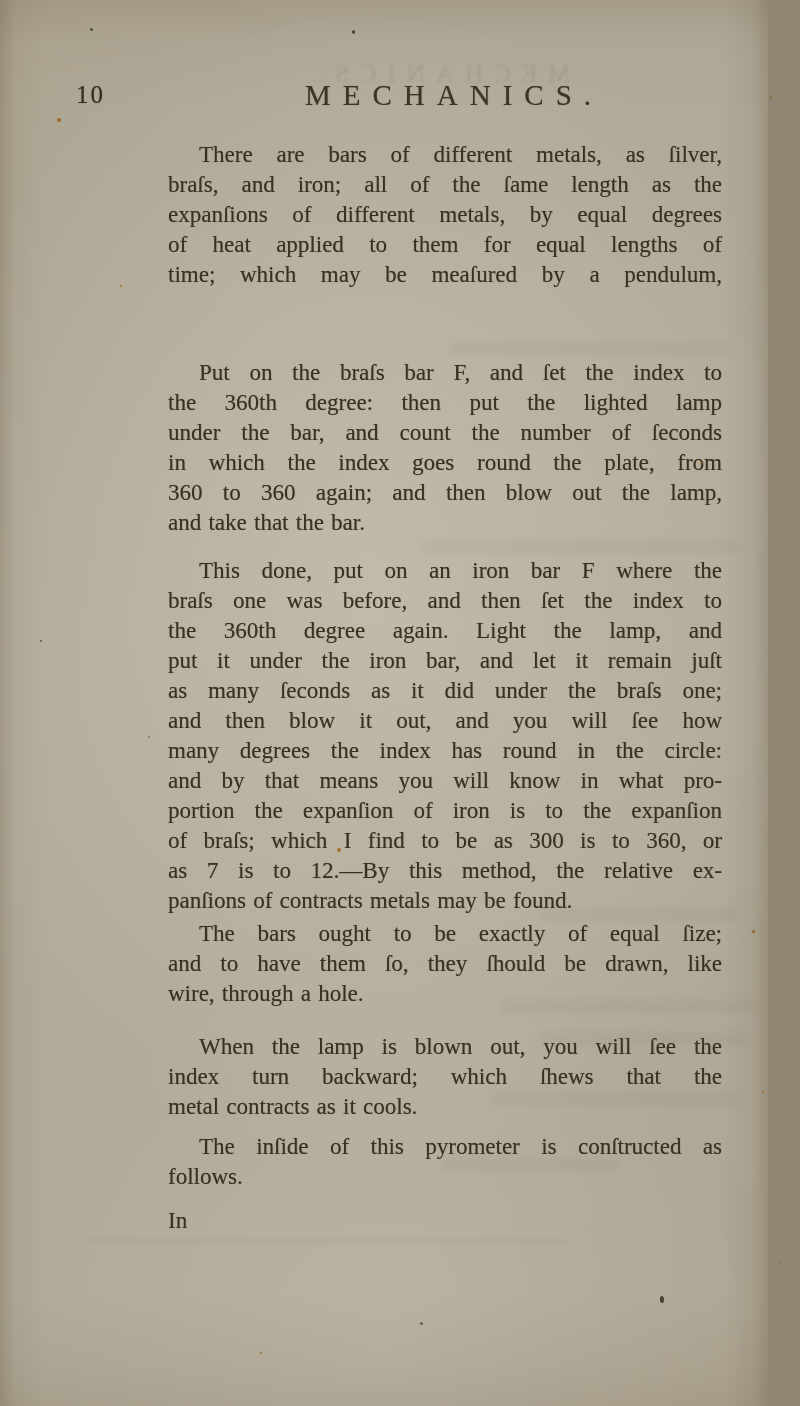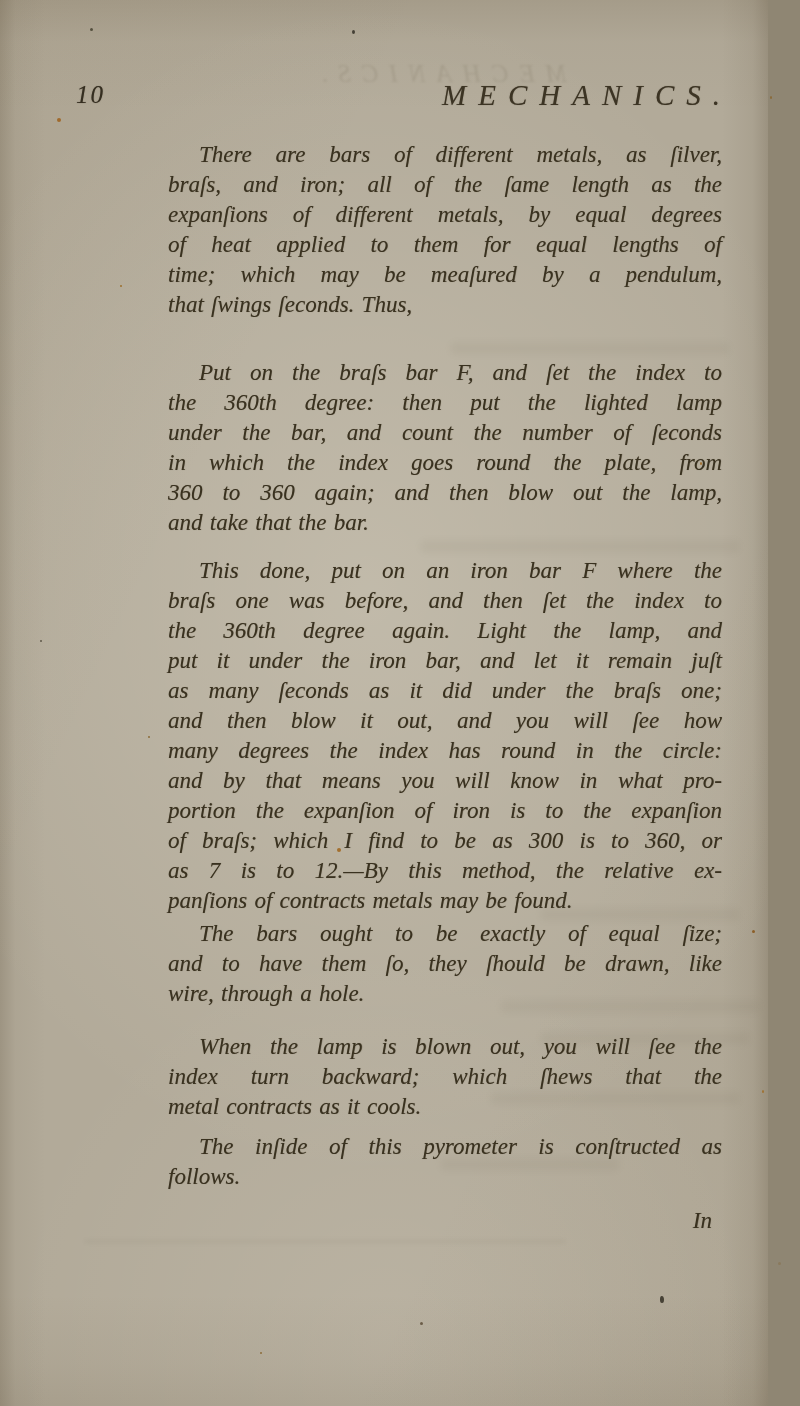--- a/index.html
+++ b/index.html
@@ -17,41 +17,40 @@
     height: 1406px;
     background-color: #b2aa99;
     background-image:
       radial-gradient(ellipse 90% 60% at 48% 42%, rgba(255,251,238,0.20), rgba(255,251,238,0) 70%),
       radial-gradient(ellipse 70% 40% at 50% 95%, rgba(255,250,240,0.10), rgba(255,250,240,0) 70%),
       linear-gradient(to right, rgba(74,60,38,0.20) 0%, rgba(74,60,38,0.05) 2%, rgba(74,60,38,0) 6%, rgba(74,60,38,0) 94%, rgba(74,60,38,0.08) 98%, rgba(74,60,38,0.22) 100%),
       linear-gradient(to bottom, rgba(86,70,44,0.14) 0%, rgba(86,70,44,0.03) 3%, rgba(86,70,44,0) 8%, rgba(86,70,44,0) 92%, rgba(86,70,44,0.06) 97%, rgba(86,70,44,0.12) 100%),
       linear-gradient(115deg, rgba(120,100,66,0.07) 0%, rgba(120,100,66,0) 30%, rgba(120,100,66,0) 70%, rgba(120,100,66,0.06) 100%);
     font-family: "Liberation Serif", "DejaVu Serif", serif;
     color: #39311f;
-    font-style: italic;
   }
 
   
   .pagenum {
     position: absolute;
     left: 76px;
     top: 82px;
     font-size: 25px;
     line-height: 26px;
     letter-spacing: 2px;
     color: #352e20;
     text-shadow: 0 0 1px rgba(53,46,32,0.55);
   }
 
   .running-title {
     position: absolute;
-    left: 180px;
+    left: 172px;
     top: 80px;
     width: 552px;
-    text-align: right;
+    text-align: center;
     font-size: 29px;
     line-height: 30px;
     letter-spacing: 12px;
     padding-left: 12px; 
     box-sizing: border-box;
     color: #3c3424;
     text-shadow: 0 0 1px rgba(60,52,36,0.5);
   }
 
   .ghost-title {
@@ -89,21 +88,20 @@
   }
 
   .line.first { text-indent: 31px; }
   .line.last  { text-align-last: left; white-space: normal; }
 
   .catchword {
     position: absolute;
     left: 168px;
     top: 1206px;
     width: 544px;
-    text-align: right;
     font-size: 23px;
     line-height: 30px;
     text-shadow: 0.3px 0.4px 0.7px rgba(57,49,31,0.45);
   }
 
   
   .speck {
     position: absolute;
     border-radius: 50%;
   }
@@ -132,21 +130,20 @@
 
   <span class="pagenum">10</span>
   <div class="running-title">MECHANICS.</div>
 
   <div class="para" style="top:140px;">
     <div class="line first">There are bars of different metals, as ſilver,</div>
     <div class="line">braſs, and iron; all of the ſame length as the</div>
     <div class="line">expanſions of different metals, by equal degrees</div>
     <div class="line">of heat applied to them for equal lengths of</div>
     <div class="line">time; which may be meaſured by a pendulum,</div>
-    <div class="line last">that ſwings ſeconds.  Thus,</div>
   </div>
 
   <div class="para" style="top:358px;">
     <div class="line first">Put on the braſs bar F, and ſet the index to</div>
     <div class="line">the 360th degree: then put the lighted lamp</div>
     <div class="line">under the bar, and count the number of ſeconds</div>
     <div class="line">in which the index goes round the plate, from</div>
     <div class="line">360 to 360 again; and then blow out the lamp,</div>
     <div class="line last">and take that the bar.</div>
   </div>

